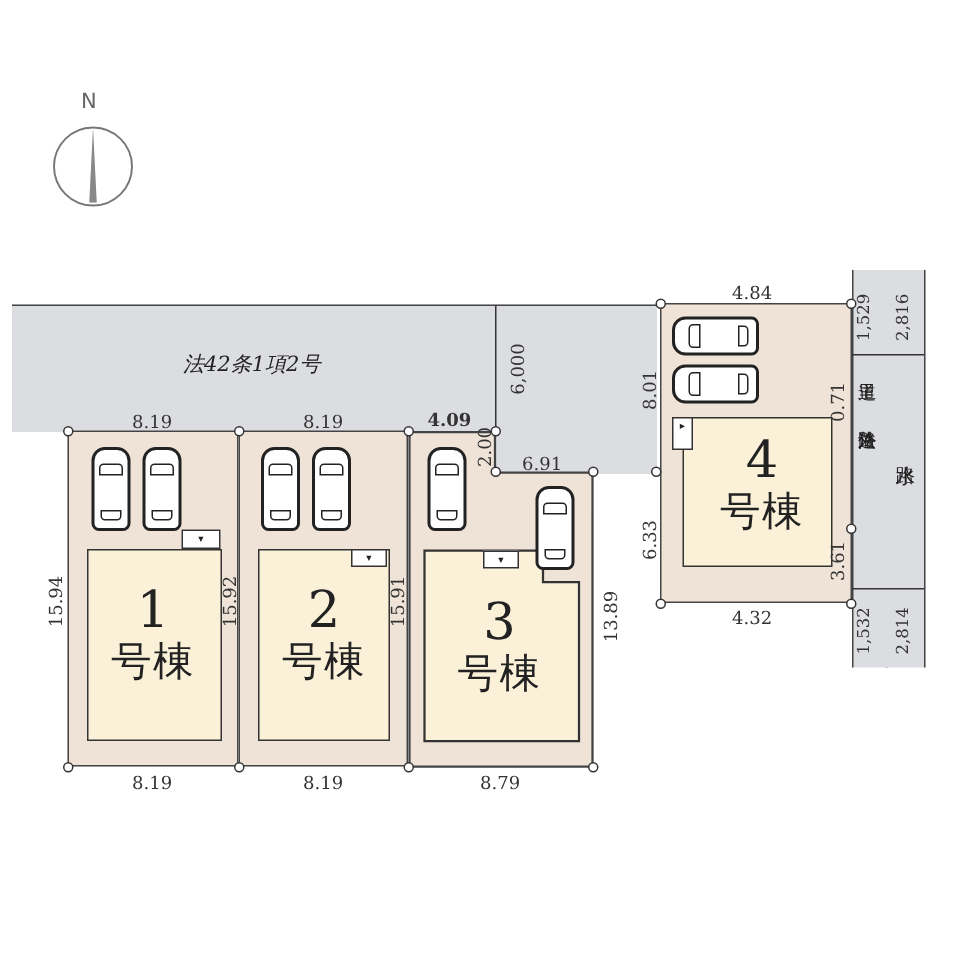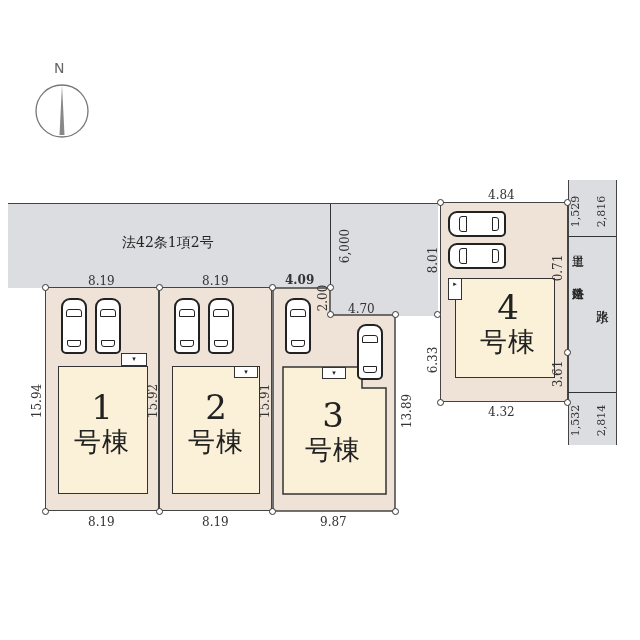--- a/index.html
+++ b/index.html
@@ -29,21 +29,21 @@
 <div class="abs" style="left:32px;top:60px;width:60px;height:85px;">
   <div class="abs" style="left:22px;top:0;font-size:14px;color:#666;font-family:'DejaVu Sans',sans-serif;">N</div>
   <svg class="abs" style="left:0;top:20px;" width="60" height="62" viewBox="0 0 60 62">
     <circle cx="30" cy="31" r="26" fill="none" stroke="#777" stroke-width="1.3"></circle>
     <path d="M30 5 L32.5 55 L27.5 55 Z" fill="#888"></path>
   </svg>
 </div>
 
 <div class="abs road" style="left:8px;top:203px;width:320px;height:84px;border-top:1.5px solid #444;"></div>
 <div class="abs road" style="left:328px;top:203px;width:110px;height:112px;border-top:1.5px solid #444;"></div>
-<div class="abs" style="left:122px;top:234px;font-size:14px;">法42条1項2号</div>
+<div class="abs" style="left:122px;top:234px;font-size:14px;font-style:italic;">法42条1項2号</div>
 
 <div class="abs line" style="left:330px;top:204px;width:1px;height:82px;"></div>
 <div class="abs dim rot" style="left:328px;top:240px;">6,000</div>
 
 <div class="abs lot" style="left:45px;top:287px;width:114px;height:224px;"></div>
 <div class="abs bldg" style="left:58px;top:366px;width:90px;height:128px;"></div>
 <div class="abs meter" style="left:121px;top:353px;width:26px;height:13px;">▾</div>
 <div class="abs car" style="left:61px;top:298px;width:26px;height:56px;"></div>
 <div class="abs car" style="left:95px;top:298px;width:26px;height:56px;"></div>
 <div class="abs bnum" style="left:72px;top:390px;width:60px;">1</div>
@@ -70,22 +70,22 @@
 <svg class="abs" style="left:282px;top:366px;" width="106" height="130" viewBox="0 0 106 130">
   <path d="M1 1 L80 1 L80 22 L104 22 L104 128 L1 128 Z" fill="#fbf1d8" stroke="#333" stroke-width="1.5"></path>
 </svg>
 <div class="abs meter" style="left:322px;top:367px;width:24px;height:12px;">▾</div>
 <div class="abs car" style="left:285px;top:298px;width:26px;height:56px;"></div>
 <div class="abs car" style="left:357px;top:324px;width:26px;height:56px;"></div>
 <div class="abs bnum" style="left:303px;top:398px;width:60px;">3</div>
 <div class="abs blabel" style="left:293px;top:436px;width:80px;">号棟</div>
 <div class="abs dim" style="left:285px;top:274px;font-weight:bold;">4.09</div>
 <div class="abs dim rot" style="left:310px;top:292px;">2.00</div>
-<div class="abs dim" style="left:348px;top:303px;">4.70</div>
-<div class="abs dim" style="left:320px;top:516px;">9.87</div>
+<div class="abs dim" style="left:348px;top:303px;">6.91</div>
+<div class="abs dim" style="left:320px;top:516px;">8.79</div>
 <div class="abs dim rot" style="left:390px;top:405px;">13.89</div>
 
 <div class="abs lot" style="left:440px;top:202px;width:128px;height:200px;"></div>
 <div class="abs bldg" style="left:455px;top:278px;width:100px;height:100px;"></div>
 <div class="abs meter" style="left:448px;top:278px;width:14px;height:22px;">▸</div>
 <div class="abs carh" style="left:448px;top:211px;width:58px;height:26px;"></div>
 <div class="abs carh" style="left:448px;top:243px;width:58px;height:26px;"></div>
 <div class="abs bnum" style="left:478px;top:290px;width:60px;">4</div>
 <div class="abs blabel" style="left:468px;top:328px;width:80px;">号棟</div>
 <div class="abs dim" style="left:488px;top:189px;">4.84</div>

